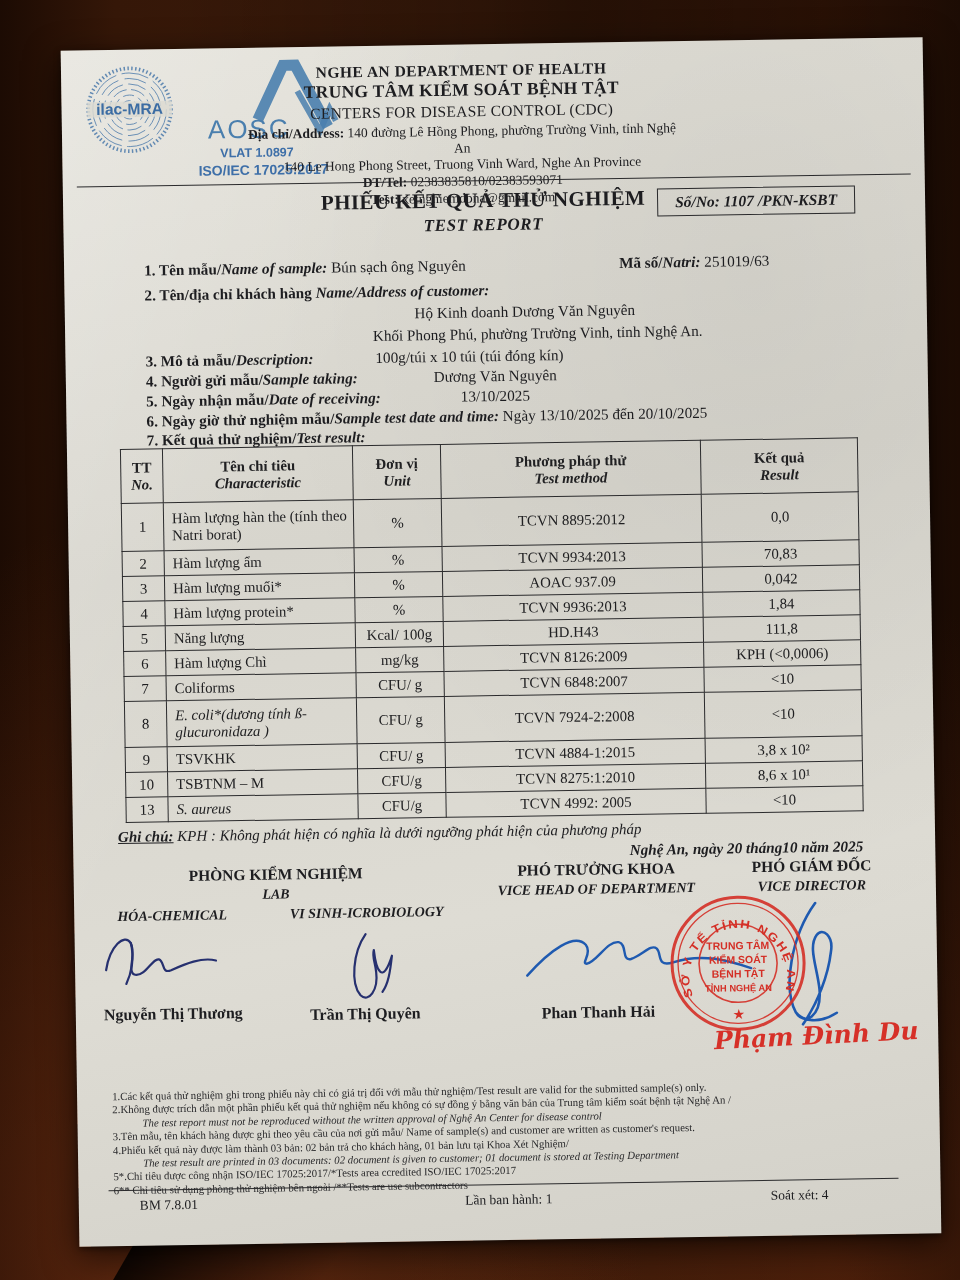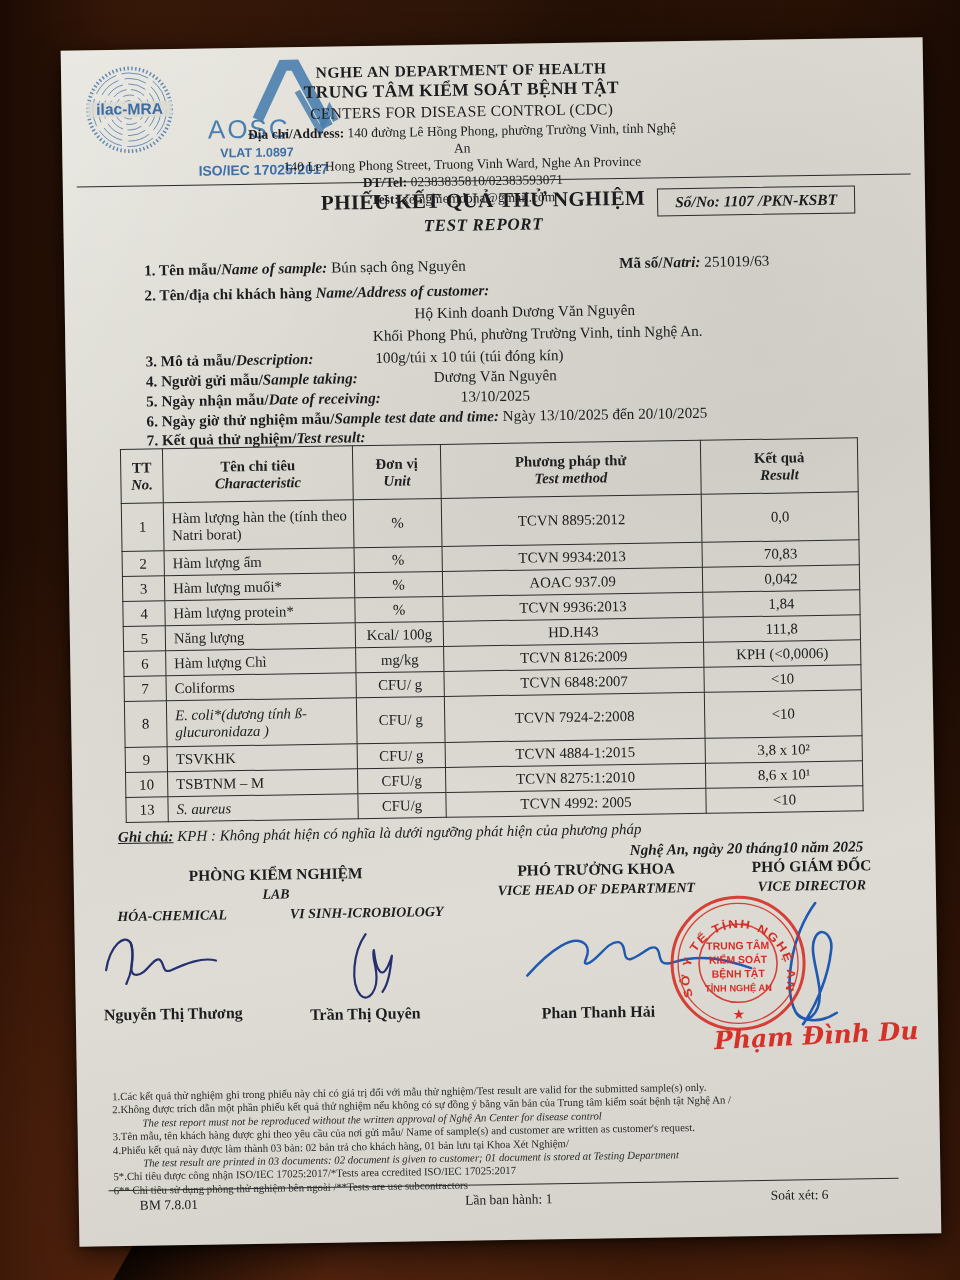--- a/index.html
+++ b/index.html
@@ -339,15 +339,15 @@
     <div class="fn">3.Tên mẫu, tên khách hàng được ghi theo yêu cầu của nơi gửi mẫu/ Name of sample(s) and customer are written as customer's request.</div>
     <div class="fn">4.Phiếu kết quả này được làm thành 03 bản: 02 bản trả cho khách hàng, 01 bản lưu tại Khoa Xét Nghiệm/</div>
     <div class="fn indent">The  test result are printed in 03 documents: 02 document is given to customer; 01 document is stored at Testing Department</div>
     <div class="fn">5*.Chỉ tiêu được công nhận ISO/IEC 17025:2017/*Tests area ccredited ISO/IEC 17025:2017</div>
     <div class="fn">6** Chỉ tiêu sử dụng phòng thử nghiệm bên ngoài /**Tests are use subcontractors</div>
   </div>
   <div class="abs" id="rule-bottom"></div>
 
   <div class="abs footer-item" style="left:61px;">BM 7.8.01</div>
   <div class="abs footer-item ctr" style="left:330px;width:200px;">Lần ban hành: 1</div>
-  <div class="abs footer-item" style="left:692px;">Soát xét: 6</div>
+  <div class="abs footer-item" style="left:692px;">Soát xét: 4</div>
 
 </div>
 
 </body></html>

